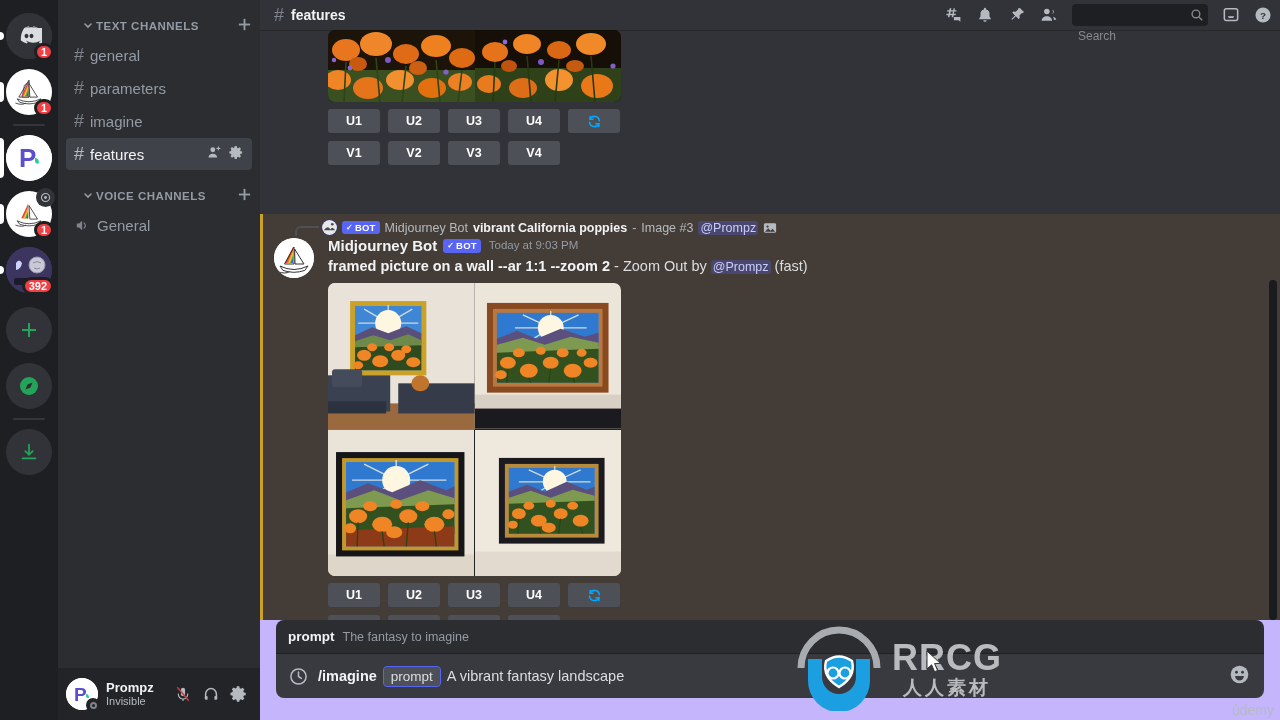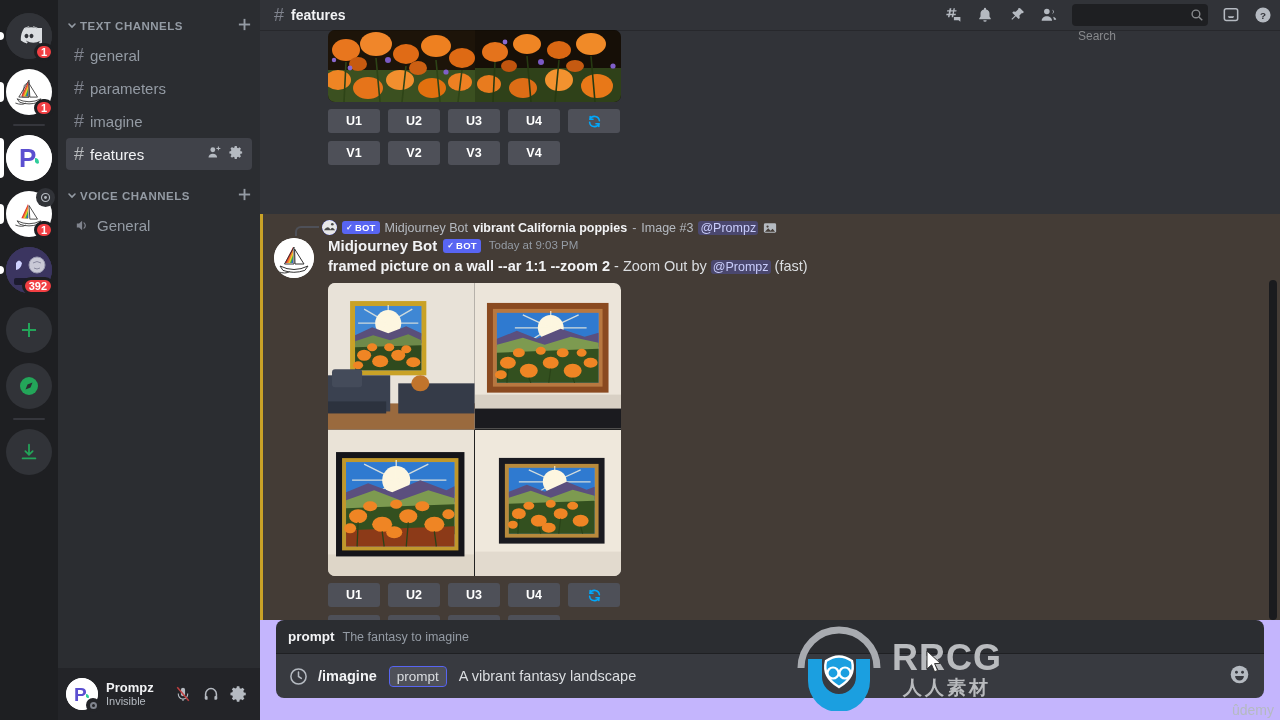--- a/index.html
+++ b/index.html
@@ -45,21 +45,21 @@
   .sidebar { width: 202px; flex: 0 0 202px; background: #2b2d31; display: flex; flex-direction: column; }
   .srv-header {
     height: 48px; padding: 0 16px; display: flex; align-items: center; justify-content: space-between;
     box-shadow: 0 1px 0 rgba(0,0,0,.2); cursor: pointer; flex: 0 0 48px;
   }
   .srv-header-name { color: #f2f3f5; font-size: 15px; font-weight: bold; letter-spacing: .1px; }
   .chev { color: #b5bac1; font-size: 11px; line-height: 1; }
   .chan-list { flex: 1; padding-top: 14px; overflow: hidden; }
   .cat {
     display: flex; align-items: center; justify-content: space-between;
-    padding: 0 8px 0 8px; height: 24px; color: #949ba4; cursor: pointer;
+    padding: 0 8px 0 8px; height: 24px; color: #949ba4; cursor: pointer; margin-left: 16px;
   }
   .cat-left { display:flex; align-items:center; gap: 2px; }
   .cat-arrow { font-size: 9px; width: 12px; text-align:center; }
   .cat-name { font-size: 11.5px; font-weight: bold; letter-spacing: .5px; }
   .cat-plus { font-size: 16px; line-height: 1; color:#949ba4; }
   .chan {
     display: flex; align-items: center; height: 32px; margin: 1px 8px 0 8px;
     padding: 0 8px; border-radius: 4px; cursor: pointer; color: #80848e;
   }
   .chan .hash { font-size: 18px; margin-right: 6px; color: #80848e; font-weight: 400; }
@@ -177,21 +177,21 @@
     display: flex; align-items: baseline; gap: 8px;
     border-bottom: 1px solid #1f2023;
   }
   .slash-hint .opt { color: #f2f3f5; font-size: 13.5px; font-weight: bold; }
   .slash-hint .desc { color: #949ba4; font-size: 12.5px; }
   .composer {
     background: #383a40; border-radius: 0 0 8px 8px; min-height: 44px;
     display: flex; align-items: center; padding: 0 14px 0 10px; gap: 8px;
   }
   .comp-left { width: 24px; display:flex;align-items:center;justify-content:center;color:#b5bac1;}
-  .comp-text { flex: 1; display: flex; align-items: center; gap: 13px; min-width: 0; }
+  .comp-text { flex: 1; display: flex; align-items: center; gap: 7px; min-width: 0; }
   .cmd { color: #f2f3f5; font-size: 14.5px; font-weight: bold; }
   .argchip {
     background: #4e5058; color: #dbdee1; font-size: 13.5px; border-radius: 3px; padding: 2px 7px;
     outline: 1px solid #5865f2;
   }
   .argval { color: #dbdee1; font-size: 14.5px; }
   .comp-right { display: flex; align-items: center; gap: 10px; color: #b5bac1; }
 
   
   .wm-center {

